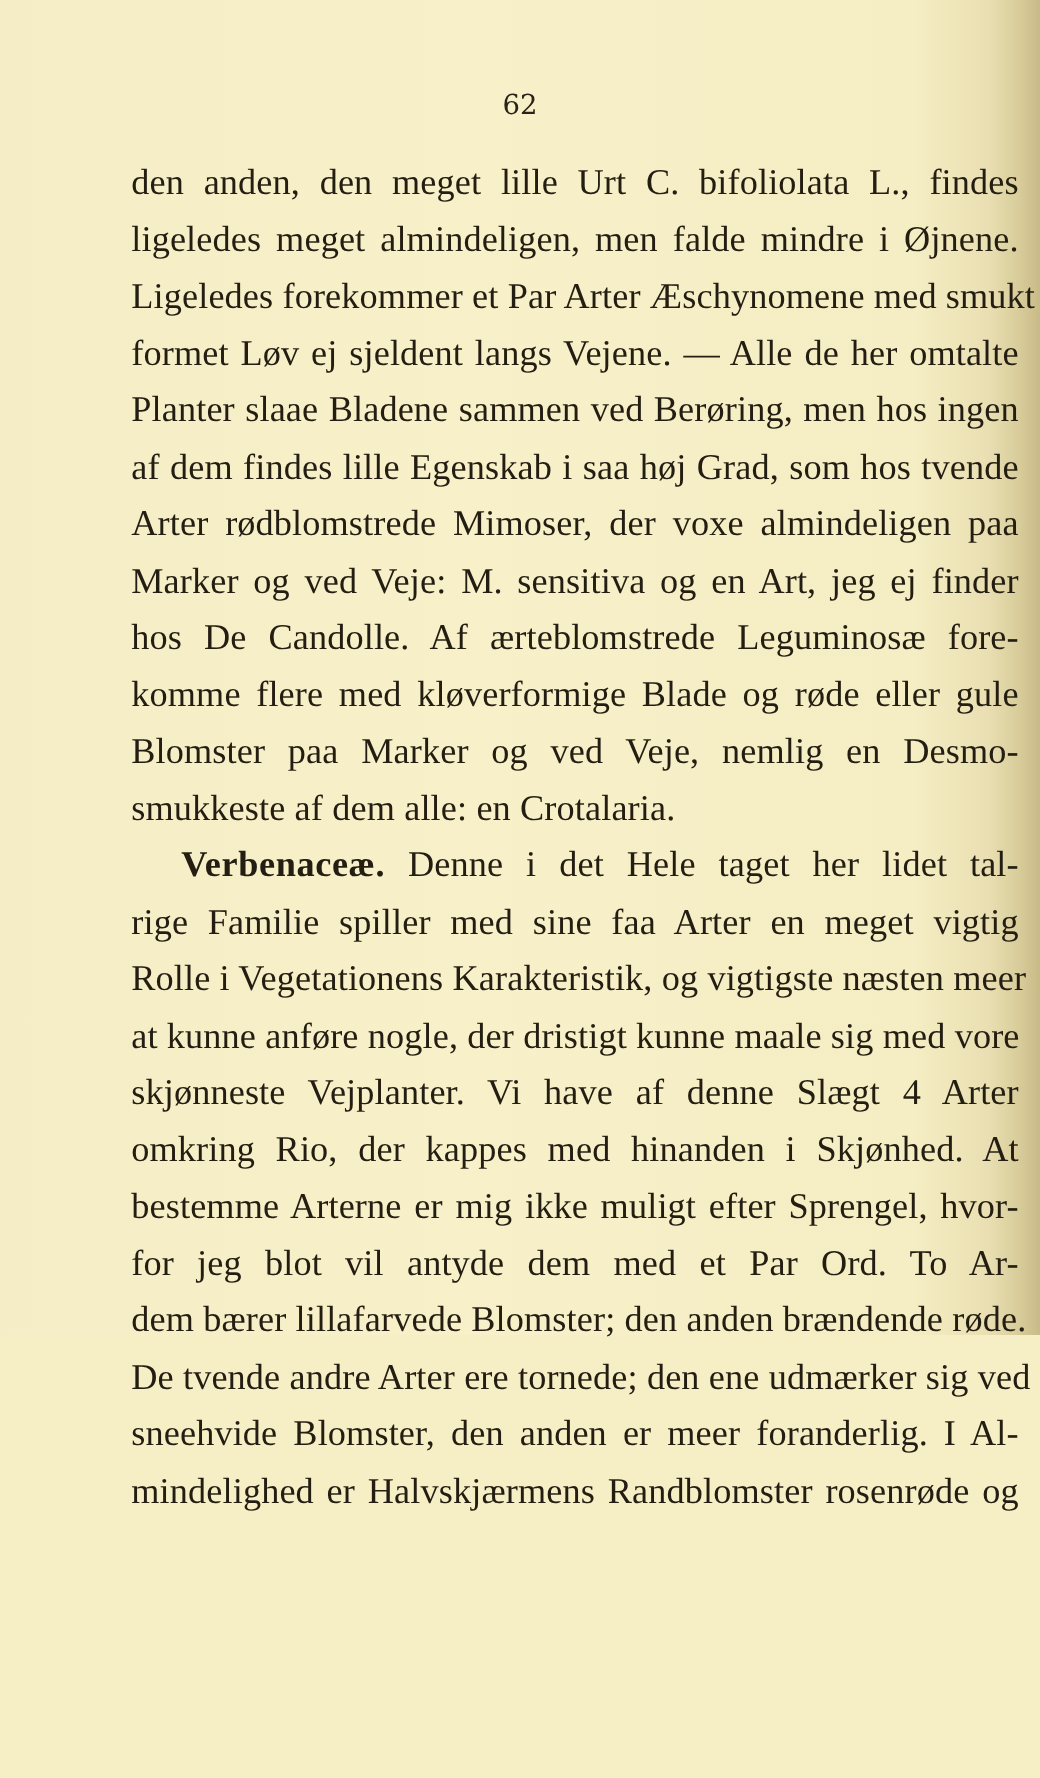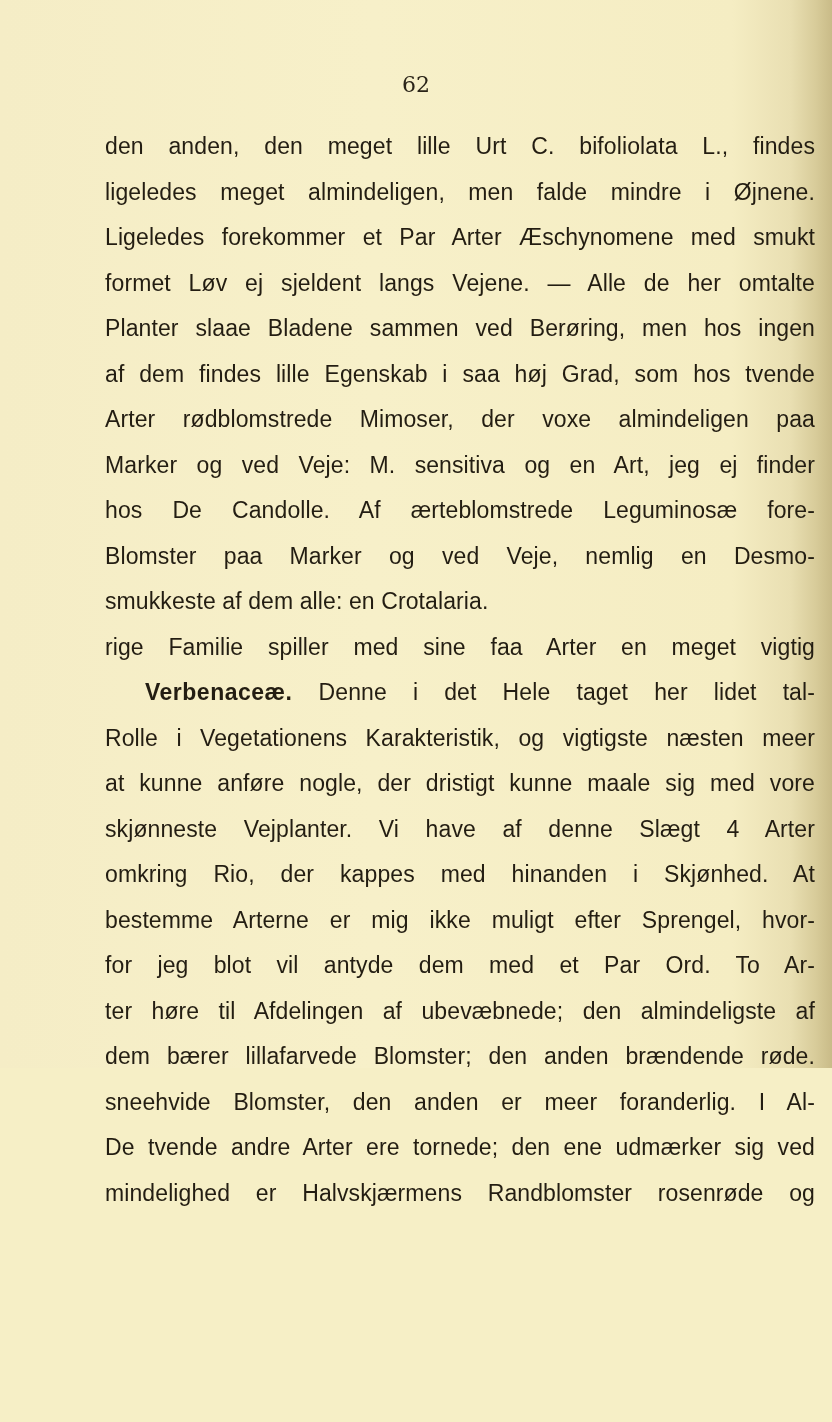--- a/index.html
+++ b/index.html
@@ -13,22 +13,22 @@
       background: linear-gradient(90deg, #f5edc6 0%, #f7f0c9 45%, #f5edc3 88%, #e9dfb2 95%, #d8cc9a 98%, #c9bb88 100%);
     }
     .page-number {
       position: absolute; top: 72px; left: 0; width: 832px; text-align: center;
       font-family: "DejaVu Serif", serif; font-size: 22px; color: #2a2418;
     }
     .body-text {
       position: absolute; left: 105px; top: 124px; width: 710px;
     }
     .line {
-      font-family: Liberation Sans, sans-serif;
-      font-size: 23px;
+      font-family: Liberation Serif, serif;
+      font-size: 29px;
       color: #231d12;
       height: 45.5px;
       line-height: 45.5px;
       white-space: nowrap;
       text-align: justify;
       text-align-last: justify;
       letter-spacing: 0.1px;
     }
     .line.last { text-align-last: left; }
     .line.indent { padding-left: 40px; }
@@ -43,34 +43,34 @@
   <div class="body-text">
     <div class="line">den anden, den meget lille Urt C. bifoliolata L., findes</div>
     <div class="line">ligeledes meget almindeligen, men falde mindre i Øjnene.</div>
     <div class="line">Ligeledes forekommer et Par Arter Æschynomene med smukt</div>
     <div class="line">formet Løv ej sjeldent langs Vejene. — Alle de her omtalte</div>
     <div class="line">Planter slaae Bladene sammen ved Berøring, men hos ingen</div>
     <div class="line">af dem findes lille Egenskab i saa høj Grad, som hos tvende</div>
     <div class="line">Arter rødblomstrede Mimoser, der voxe almindeligen paa</div>
     <div class="line">Marker og ved Veje: M. sensitiva og en Art, jeg ej finder</div>
     <div class="line">hos De Candolle. Af ærteblomstrede Leguminosæ fore-</div>
+    <div class="line">komme flere med kløverformige Blade og røde eller gule</div>
     <div class="line">Blomster paa Marker og ved Veje, nemlig en Desmo-</div>
     <div class="line last">smukkeste af dem alle: en Crotalaria.</div>
 
-    <div class="line">rige Familie spiller med sine faa Arter en meget vigtig</div>
     <div class="line indent">
       <span class="heading">Verbenaceæ.</span>
       <span>Denne i det Hele taget her lidet tal-</span>
     </div>
+    <div class="line">rige Familie spiller med sine faa Arter en meget vigtig</div>
     <div class="line">Rolle i Vegetationens Karakteristik, og vigtigste næsten meer</div>
     <div class="line">at kunne anføre nogle, der dristigt kunne maale sig med vore</div>
     <div class="line">skjønneste Vejplanter. Vi have af denne Slægt 4 Arter</div>
     <div class="line">omkring Rio, der kappes med hinanden i Skjønhed. At</div>
     <div class="line">bestemme Arterne er mig ikke muligt efter Sprengel, hvor-</div>
     <div class="line">for jeg blot vil antyde dem med et Par Ord. To Ar-</div>
-    <div class="line">ter høre til Afdelingen af ubevæbnede; den almindeligste af</div>
     <div class="line">dem bærer lillafarvede Blomster; den anden brændende røde.</div>
+    <div class="line">De tvende andre Arter ere tornede; den ene udmærker sig ved</div>
     <div class="line">sneehvide Blomster, den anden er meer foranderlig. I Al-</div>
-    <div class="line">De tvende andre Arter ere tornede; den ene udmærker sig ved</div>
     <div class="line">mindelighed er Halvskjærmens Randblomster rosenrøde og</div>
 
   </div>
 </div>
 
 </body></html>

